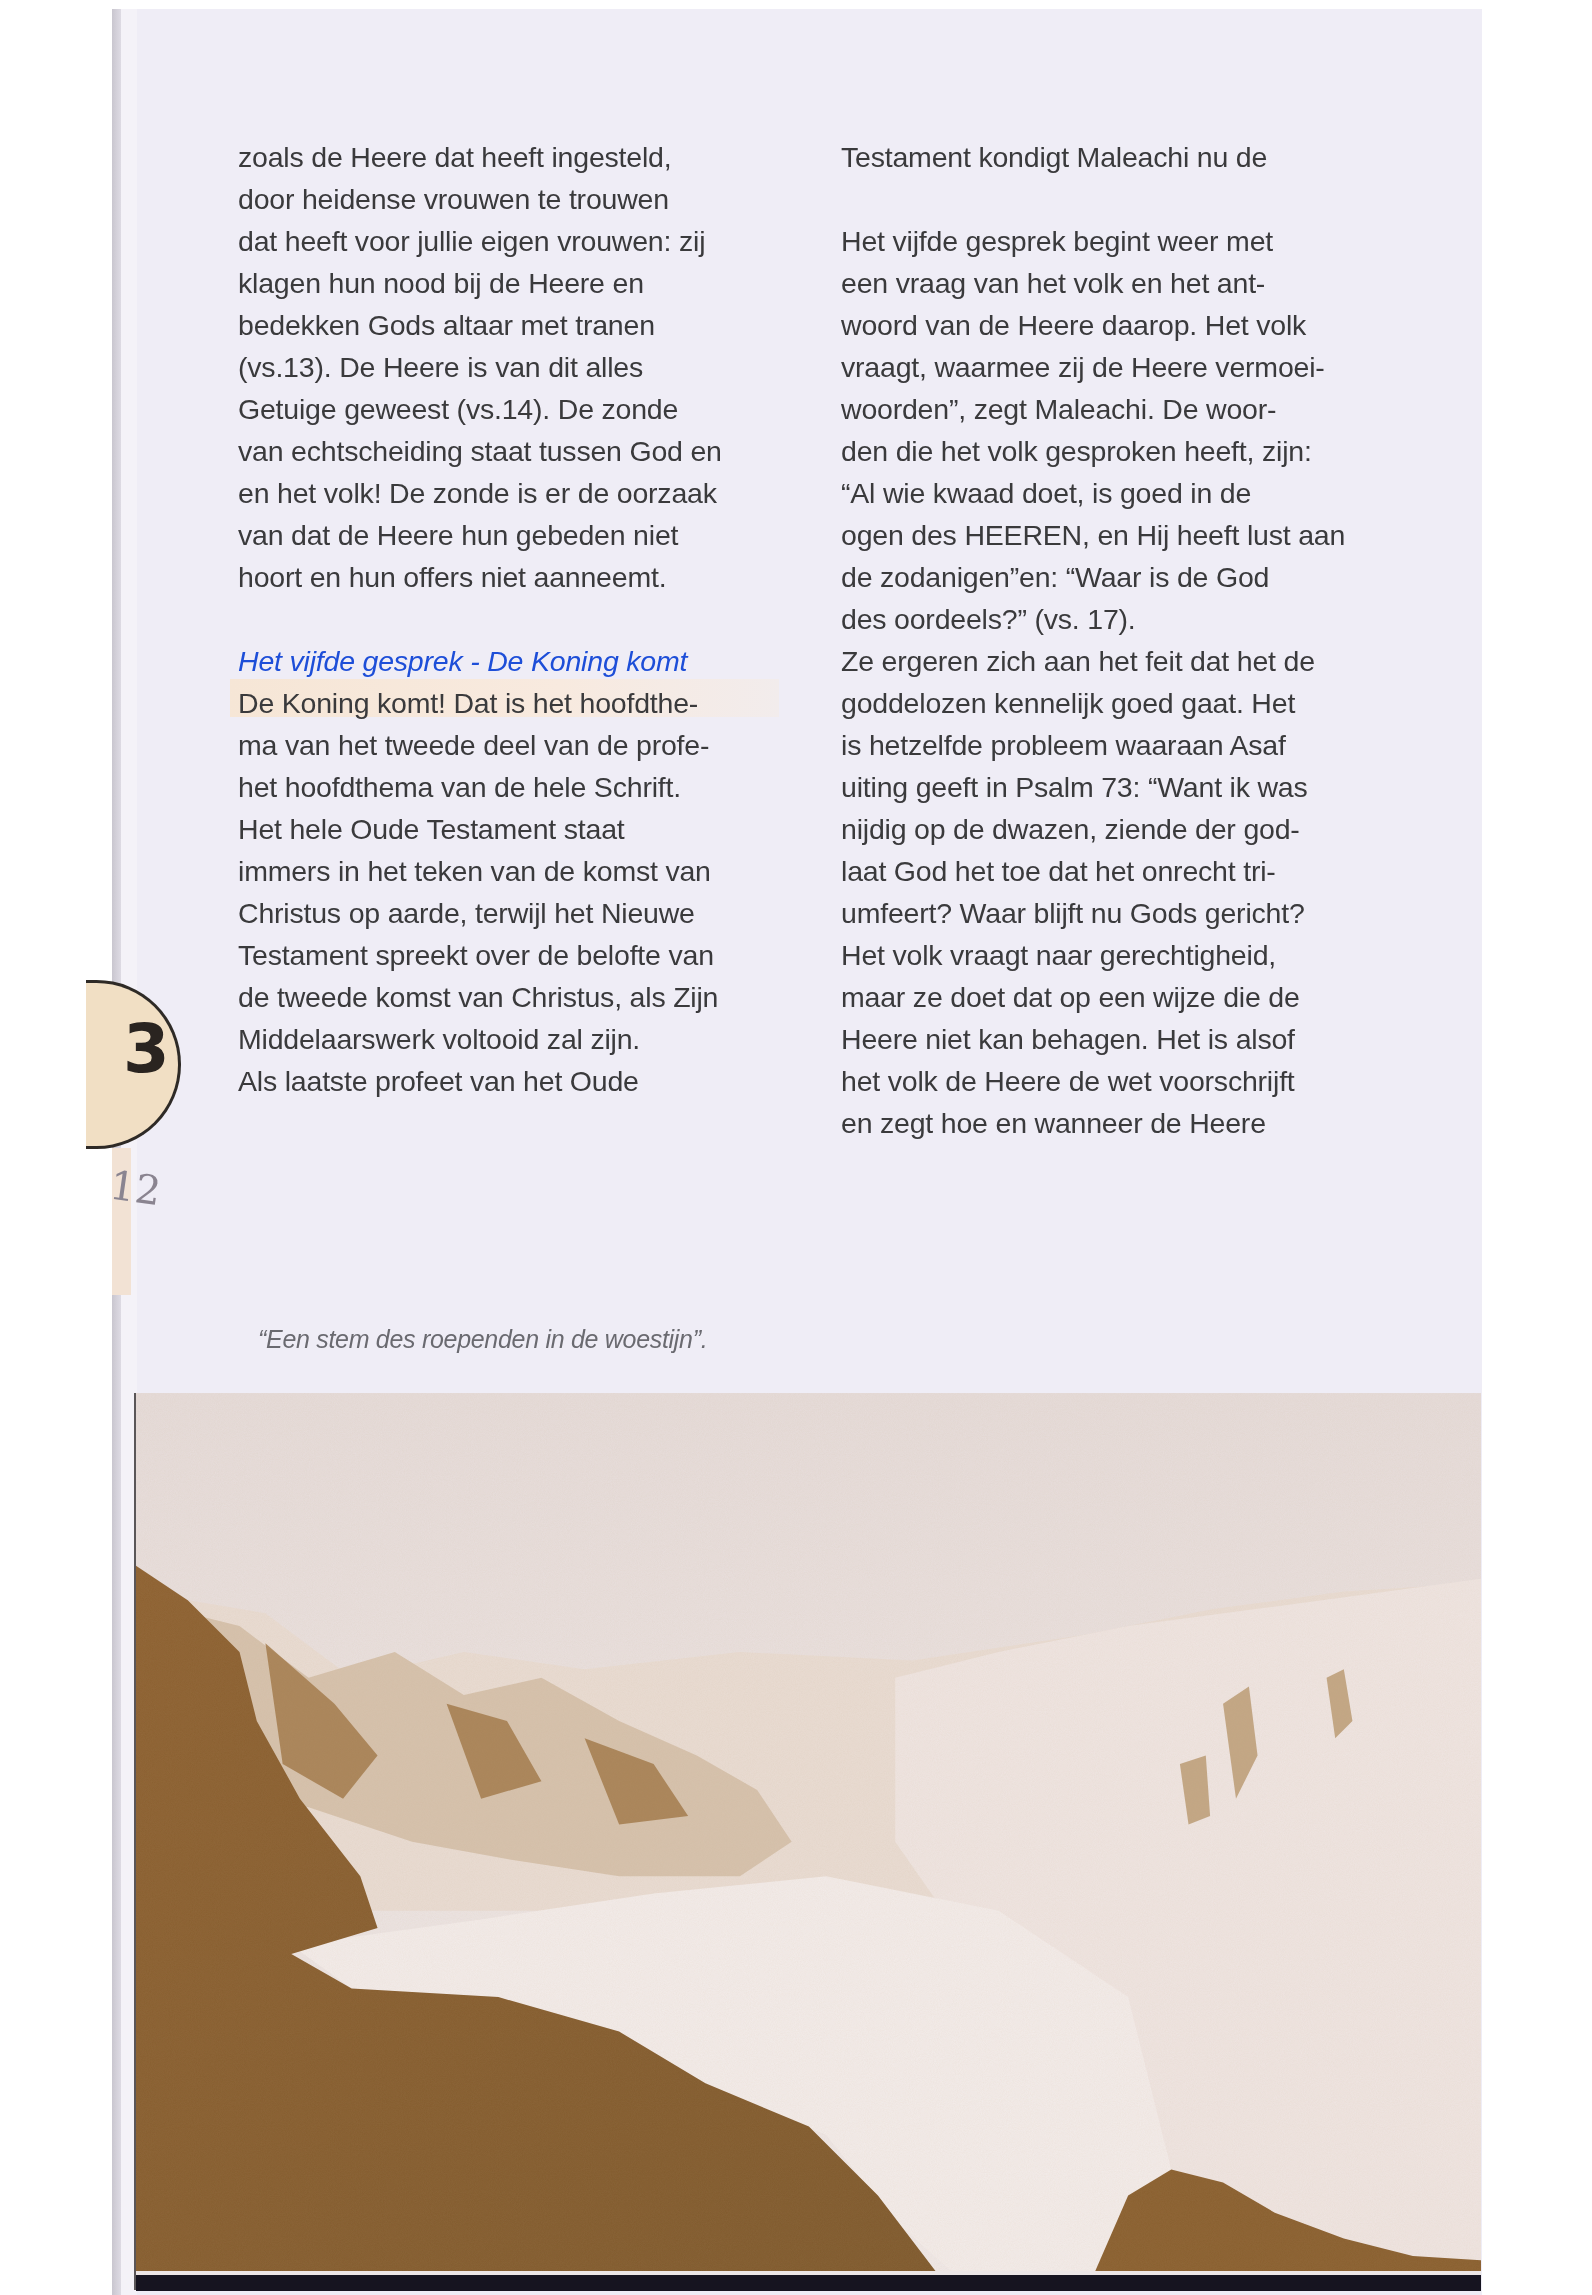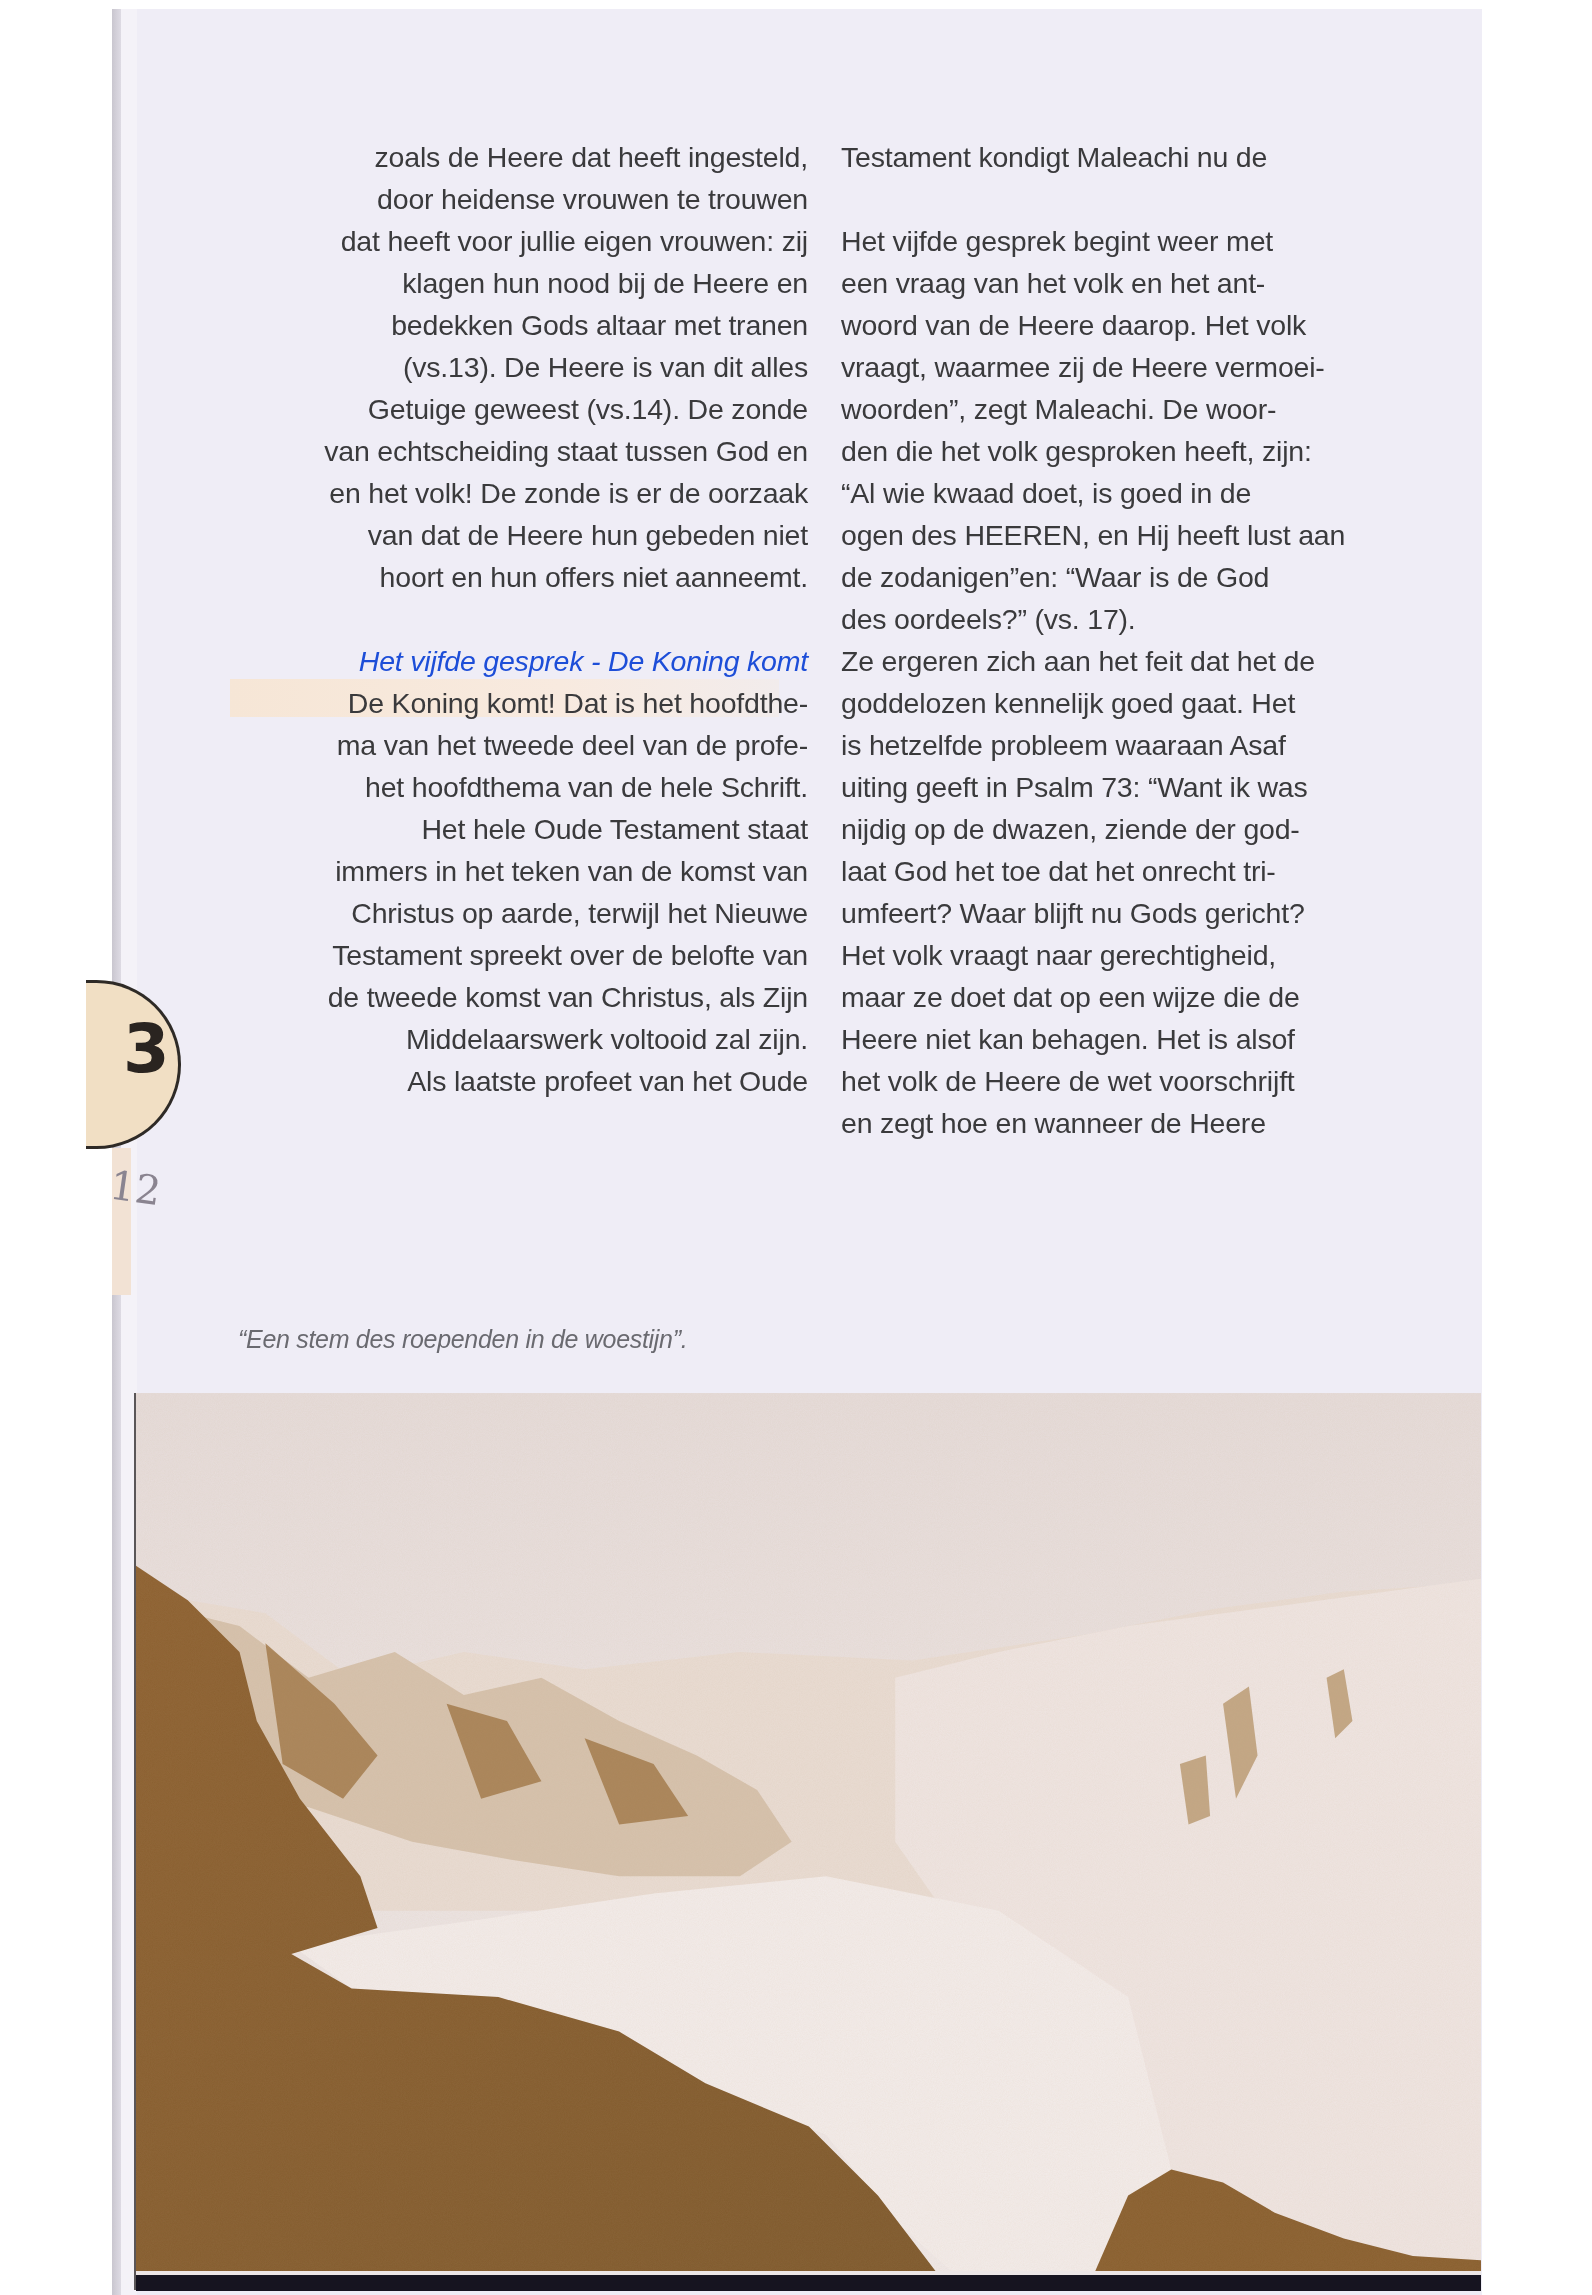--- a/index.html
+++ b/index.html
@@ -18,30 +18,30 @@
   }
   .edge-strip2 {
     position:absolute; left:121px; top:8.6px; width:15.5px; height:2287px;
     background:#f4f2f8;
   }
   .col {
     position:absolute; top:136px; width:570px;
     font-size:28.5px; line-height:42px; color:#3a3a3c; letter-spacing:-0.2px;
   }
   .col .line { white-space:nowrap; display:block; }
-  .col-left { left:238px;text-align:right; }
+  .col-left { left:238px; }
   .col-right { left:841px; }
   .spacer { display:block; height:42px; }
   .heading-box {
     position:absolute; left:230px; top:679px; width:549px; height:38px;
     background:linear-gradient(to right,#f6e6d6,#f8eadf 60%,#f2ecec);
   }
   .heading { font-style:italic; color:#1d4ed8; }
   .caption {
-    position:absolute; left:238px; top:1325px;
+    position:absolute; left:258px; top:1325px;
     font-size:25px; font-style:italic; color:#6a6a70; letter-spacing:-0.3px;
   }
   .tab {
     position:absolute; left:86px; top:980px; width:95px; height:169px;
     border:3.5px solid #2e2a26; border-left:none;
     border-radius:0 86px 86px 0;
     background:#f1dfc4; box-sizing:border-box;
   }
   .tab-num {
     position:absolute; left:123px; top:1010px; font-size:67px; font-weight:bold;

